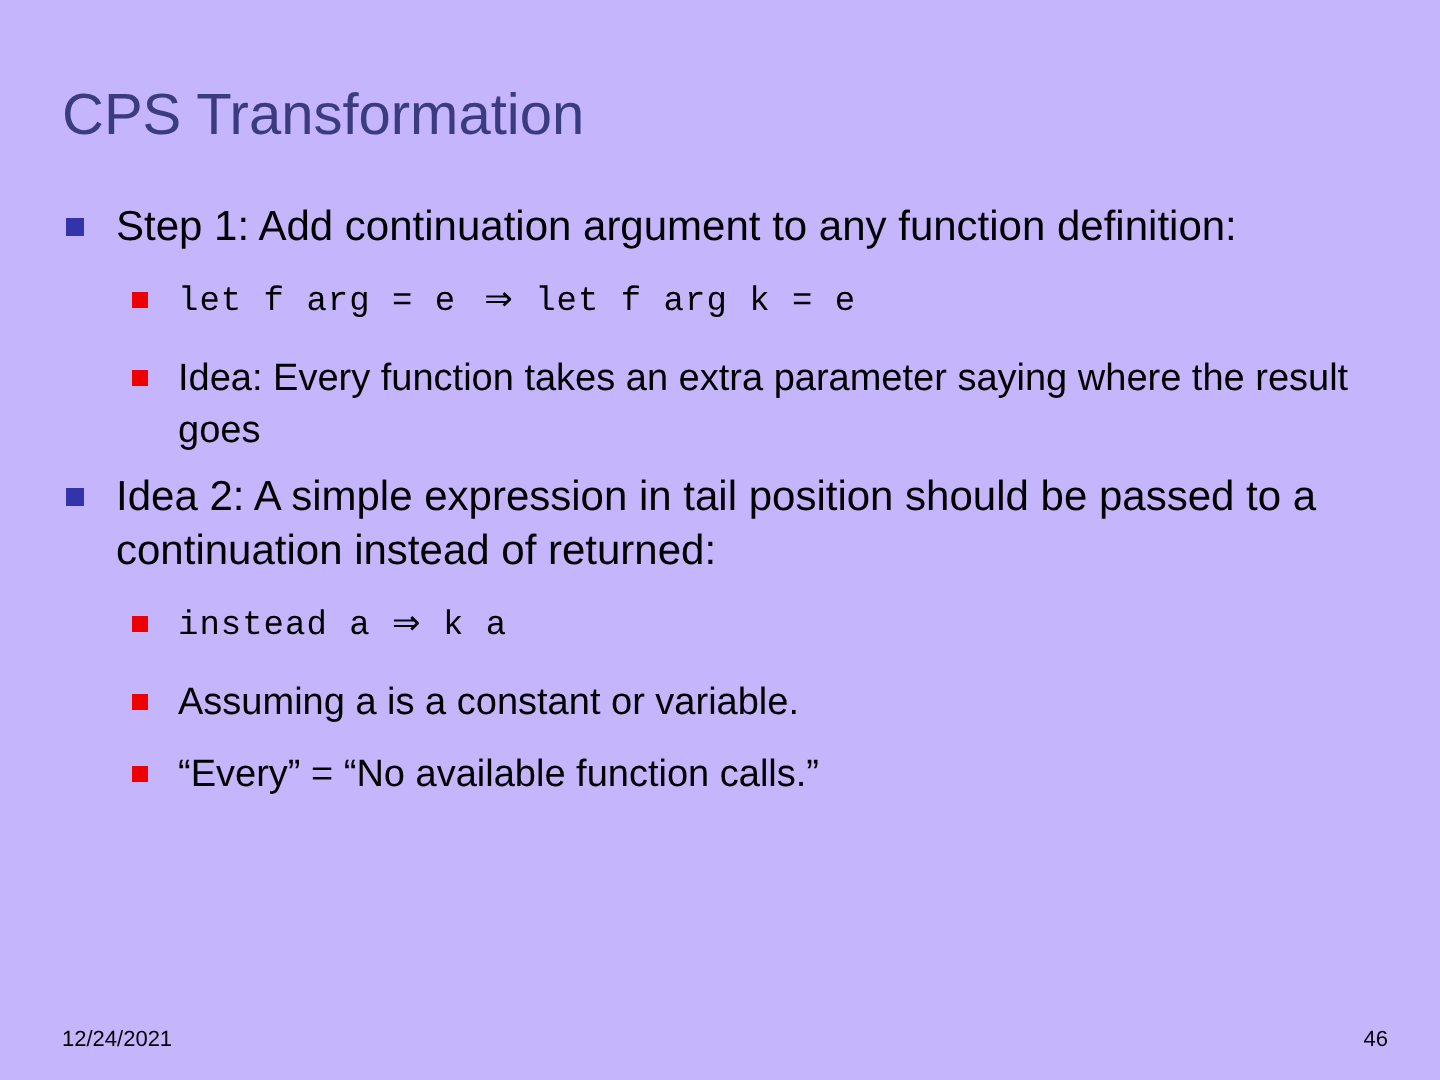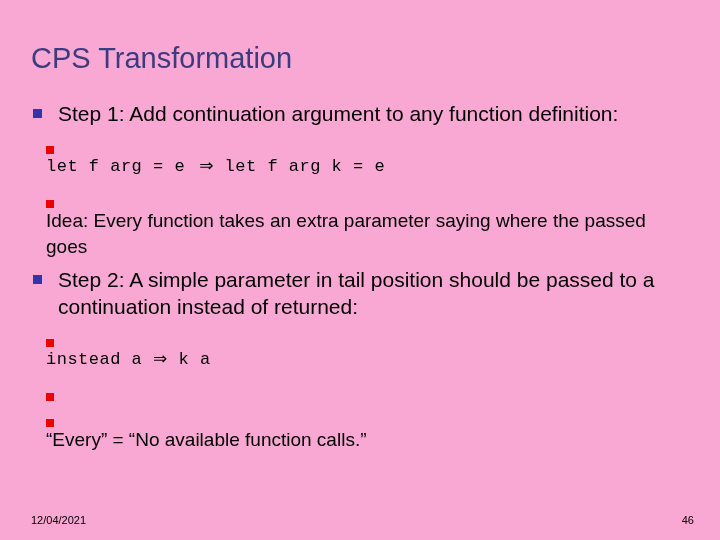--- a/index.html
+++ b/index.html
@@ -13,21 +13,21 @@
     overflow: hidden;
     font-family: "Liberation Sans", sans-serif;
     color: #000000;
     -webkit-font-smoothing: none;
   }
 
   .slide {
     position: relative;
     width: 720px;
     height: 540px;
-    background: #f9a8d4;
+    background: #c4b5fd;
     box-sizing: border-box;
   }
 
   
   .slide-title {
     position: absolute;
     left: 31px;
     top: 22px;
     width: 660px;
     font-size: 29px;
@@ -67,23 +67,22 @@
   }
   .lvl1 .txt {
     flex: 1 1 auto;
     font-size: 21px;
     line-height: 27px;
     color: #000000;
   }
 
   
   .lvl2 {
-    padding-left: 46px;
+    padding-left: 66px;
     padding-right: 30px;
-    flex-direction: column;
   }
   .lvl2 .marker {
     flex: 0 0 auto;
     width: 8px;
     height: 8px;
     background: #ee0000;
     margin-top: 8px;
     margin-right: 15px;
   }
   .lvl2 .txt {
@@ -151,48 +150,49 @@
 
     <div class="bullet-row lvl2 code">
       <span class="marker"></span>
       <span class="txt mono"><span>let f arg = e</span><span class="gap"></span><span class="arrow">⇒</span>&nbsp;<span>let f arg k = e</span></span>
     </div>
 
     <div class="sp-14"></div>
 
     <div class="bullet-row lvl2">
       <span class="marker"></span>
-      <span class="txt">Idea: Every function takes an extra parameter saying where the passed goes</span>
+      <span class="txt">Idea: Every function takes an extra parameter saying where the result goes</span>
     </div>
 
     <div class="sp-6"></div>
 
     <div class="bullet-row lvl1">
       <span class="marker"></span>
-      <span class="txt">Step 2: A simple parameter in tail position should be passed to a continuation instead of returned:</span>
+      <span class="txt">Idea 2: A simple expression in tail position should be passed to a continuation instead of returned:</span>
     </div>
 
     <div class="sp-12"></div>
 
     <div class="bullet-row lvl2 code">
       <span class="marker"></span>
       <span class="txt mono"><span>instead a</span>&nbsp;<span class="arrow">⇒</span>&nbsp;<span>k a</span></span>
     </div>
 
     <div class="sp-14"></div>
 
     <div class="bullet-row lvl2">
       <span class="marker"></span>
+      <span class="txt">Assuming a is a constant or variable.</span>
     </div>
 
     <div class="sp-10"></div>
 
     <div class="bullet-row lvl2">
       <span class="marker"></span>
       <span class="txt">“Every” = “No available function calls.”</span>
     </div>
 
   </div>
 
-  <div class="footer-date">12/04/2021</div>
+  <div class="footer-date">12/24/2021</div>
   <div class="footer-page">46</div>
 
 </div>
 
 </body></html>

